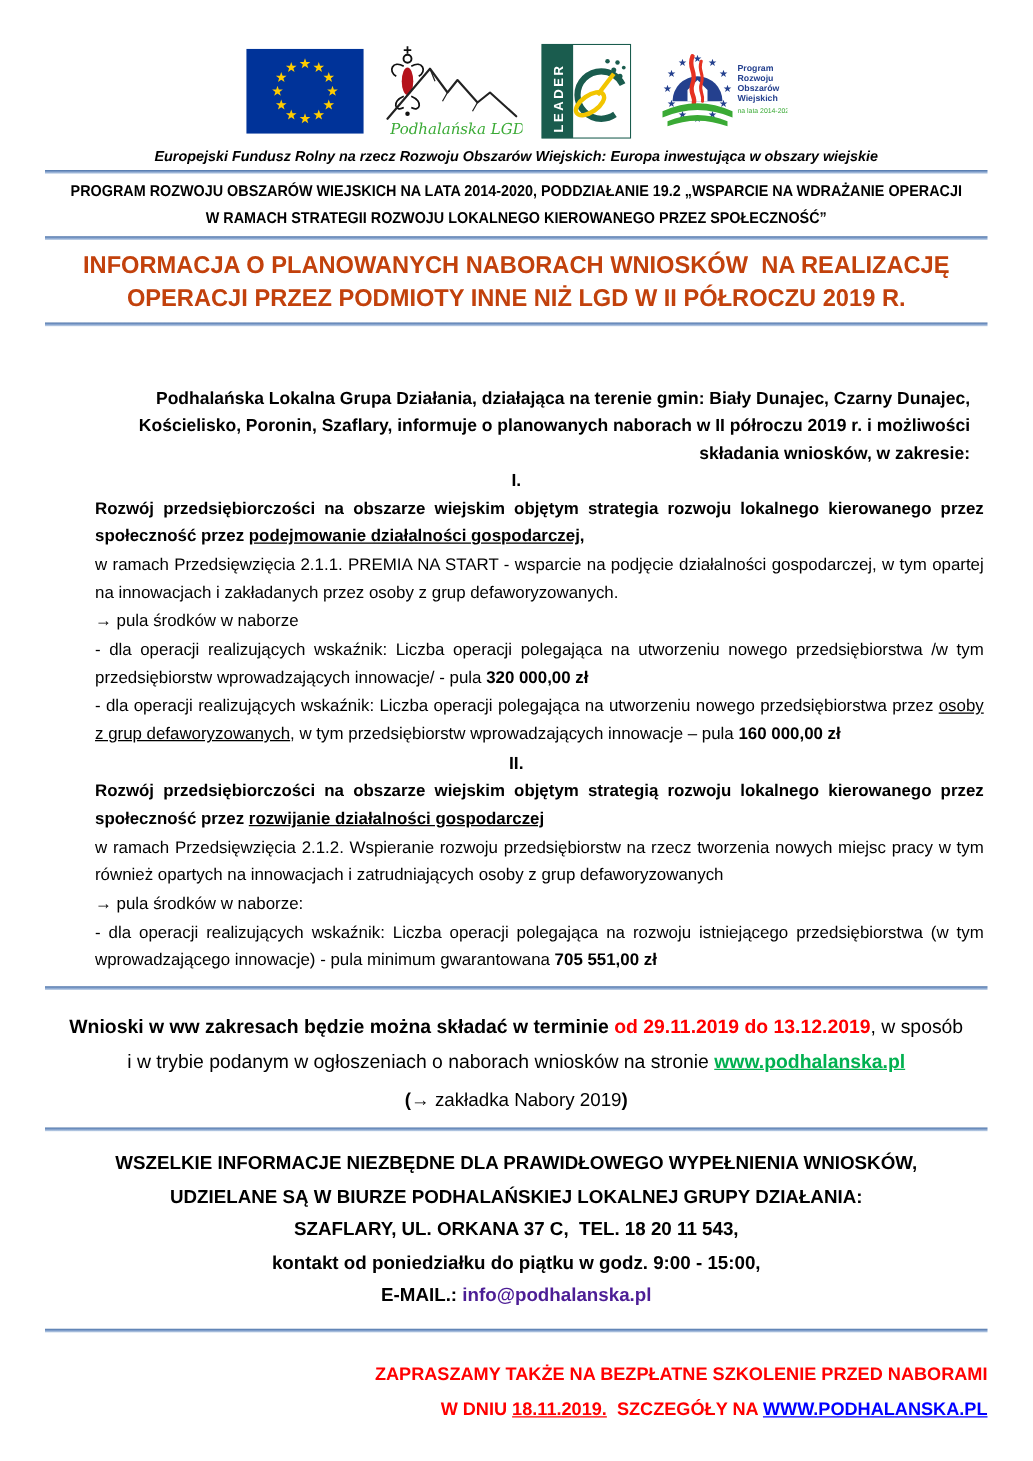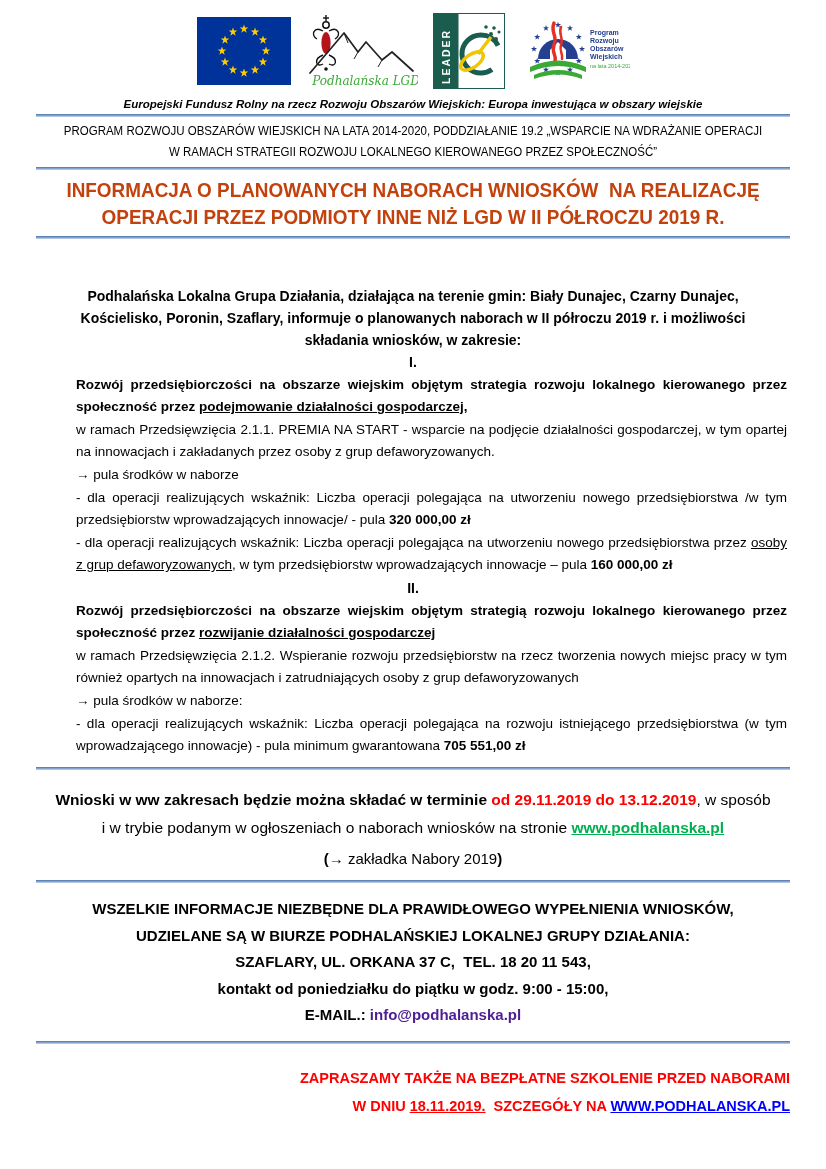--- a/index.html
+++ b/index.html
@@ -5,33 +5,33 @@
   html,body{margin:0;padding:0;background:#fff;}
   .page{
     position:relative;
     width:826px;height:1169px;
     background:#fff;
     overflow:hidden;
     font-family:"Liberation Sans", sans-serif;
     color:#000;
   }
   
-  .logos{display:flex;justify-content:center;align-items:center;gap:15px;padding-top:13px;height:76px;}
+  .logos{display:flex;justify-content:center;align-items:center;gap:15px;padding-top:35px;height:76px;}
   .logos svg{display:block;}
   
   .rule{height:3px;margin:2px 36px;border:0;
         background:linear-gradient(to bottom,#4d73a8 0%,#7d9cc9 45%,#c9d8eb 100%);}
   
   .funding{margin:8px 30px 3px;text-align:center;font-style:italic;font-weight:bold;font-size:11.5px;line-height:14px;}
-  .program{margin:4px 0;text-align:center;font-weight:normal;font-size:12.5px;}
+  .program{margin:4px 0;text-align:center;font-weight:bold;font-size:12.5px;}
   .program .pline{line-height:21px;white-space:pre;transform:scaleX(0.92);transform-origin:center;}
   .main-title{margin:7px 0 5px;text-align:center;color:#c2410c;font-weight:bold;font-size:19.5px;}
   .main-title .tline{line-height:27px;white-space:pre;transform:scaleX(0.97);transform-origin:center;}
   
-  .intro{margin:46px 50px 0;text-align:center;font-weight:bold;font-size:14px;line-height:22px;}
+  .intro{margin:46px 50px 0;text-align:right;font-weight:bold;font-size:14px;line-height:22px;}
   .numeral{margin:0;text-align:center;font-weight:bold;font-size:14px;line-height:22px;}
   
   .sec{margin:0 38px 0 75px;font-size:13.5px;line-height:22px;text-align:justify;}
   .sec p{margin:1px;}
   .b{font-weight:bold;}
   .u{text-decoration:underline;}
   
   .deadline{margin:16px 52px 0;text-align:center;font-size:15.5px;line-height:27.5px;}
   .red{color:#FF0000;text-align:right;}
   .greenlink{color:#00B050;font-weight:bold;text-decoration:underline;}

